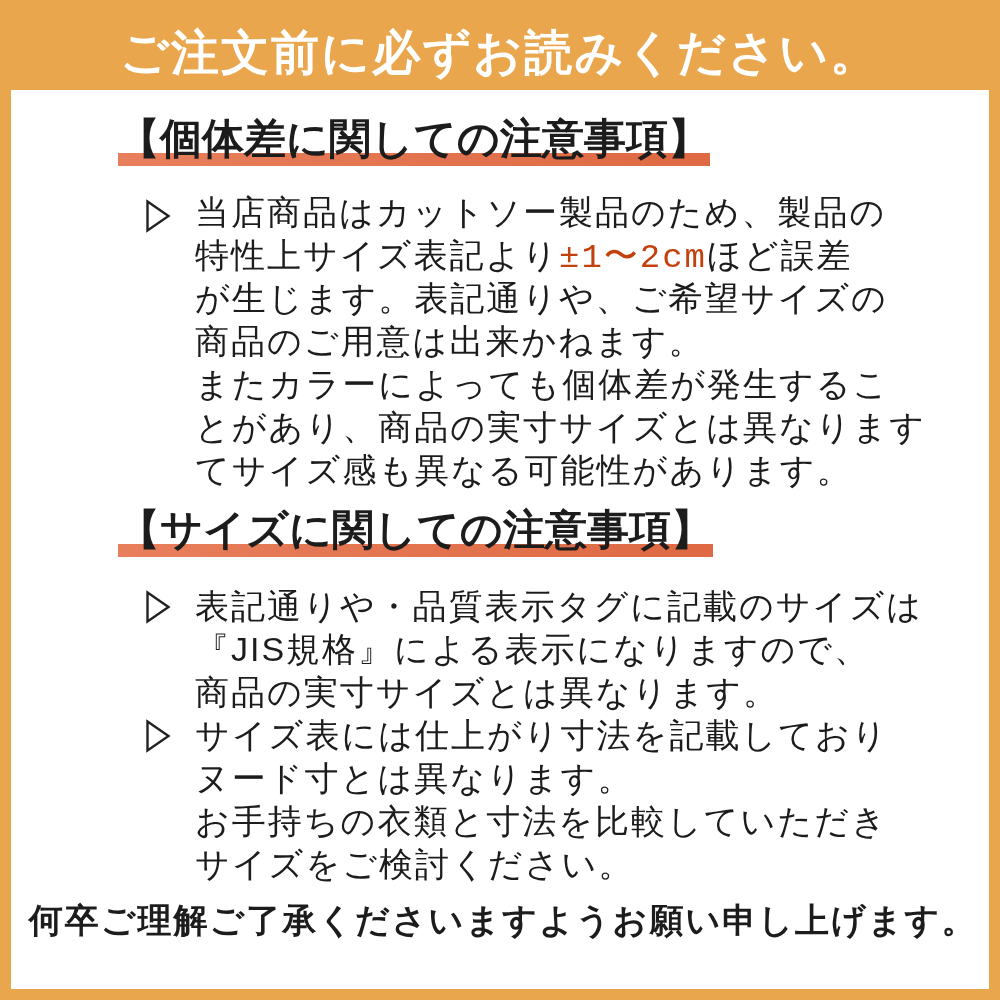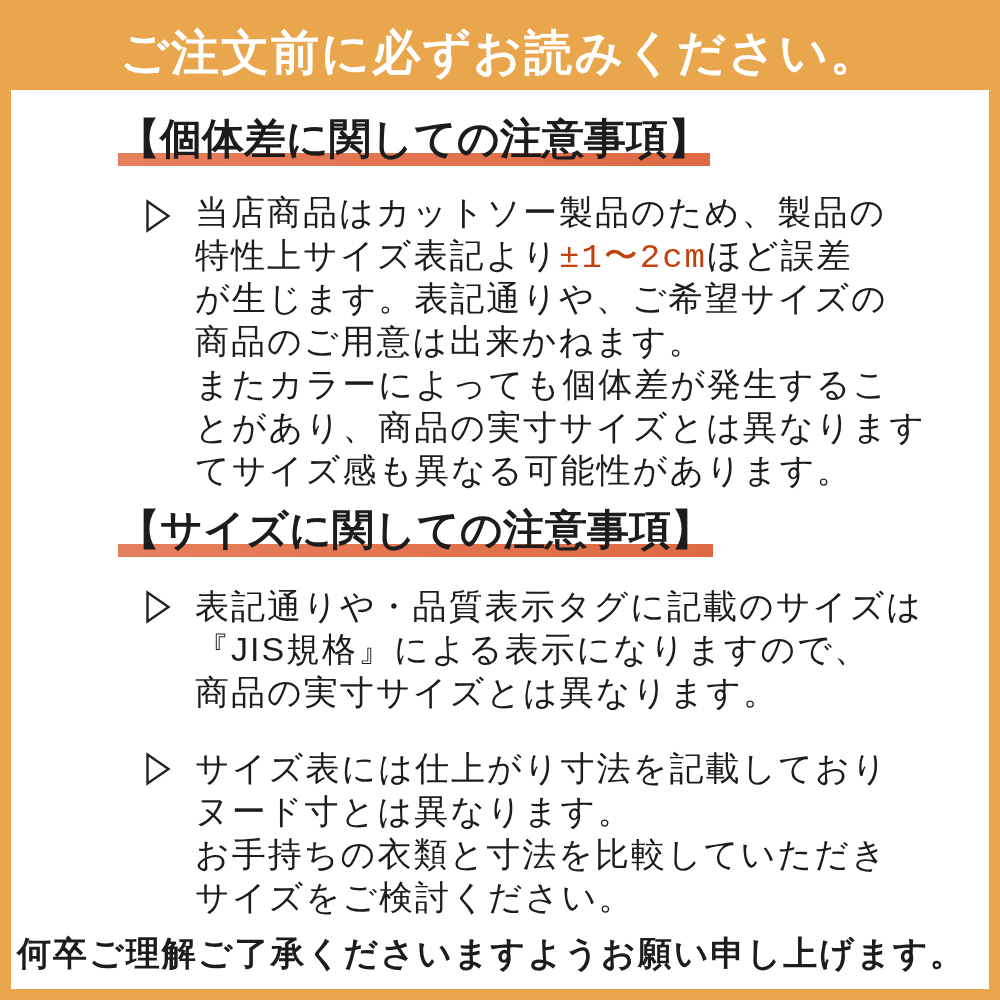--- a/index.html
+++ b/index.html
@@ -60,39 +60,40 @@
     margin: 0;
     padding: 0;
   }
   .note-item {
     display: flex;
     align-items: flex-start;
     margin-left: 134px;
   }
   .note-item.first-note   { margin-top: 28px; font-family: Liberation Mono, monospace; }
   .note-item.second-note  { margin-top: 28px; }
-  .note-item.third-note   { margin-top: 33px; }
+  .note-item.third-note   { }
   .bullet {
     flex: 0 0 26px;
     width: 26px;
     height: 34px;
     margin-top: 5px;
     margin-right: 24px;
   }
   .note-text {
     margin: 0;
     font-size: 34px;
     line-height: 43px;
     letter-spacing: 2px;
     font-weight: 400;
   }
   .line { display: block; white-space: nowrap; }
   .red { color: #c2410c; }
   .closing {
     margin-top: 13px;
+    text-align: center;
     font-size: 34px;
     line-height: 42px;
     font-weight: 700;
     letter-spacing: 2px;
     white-space: nowrap;
     margin-left: 6px;
   }
 </style>
 </head>
 <body>

